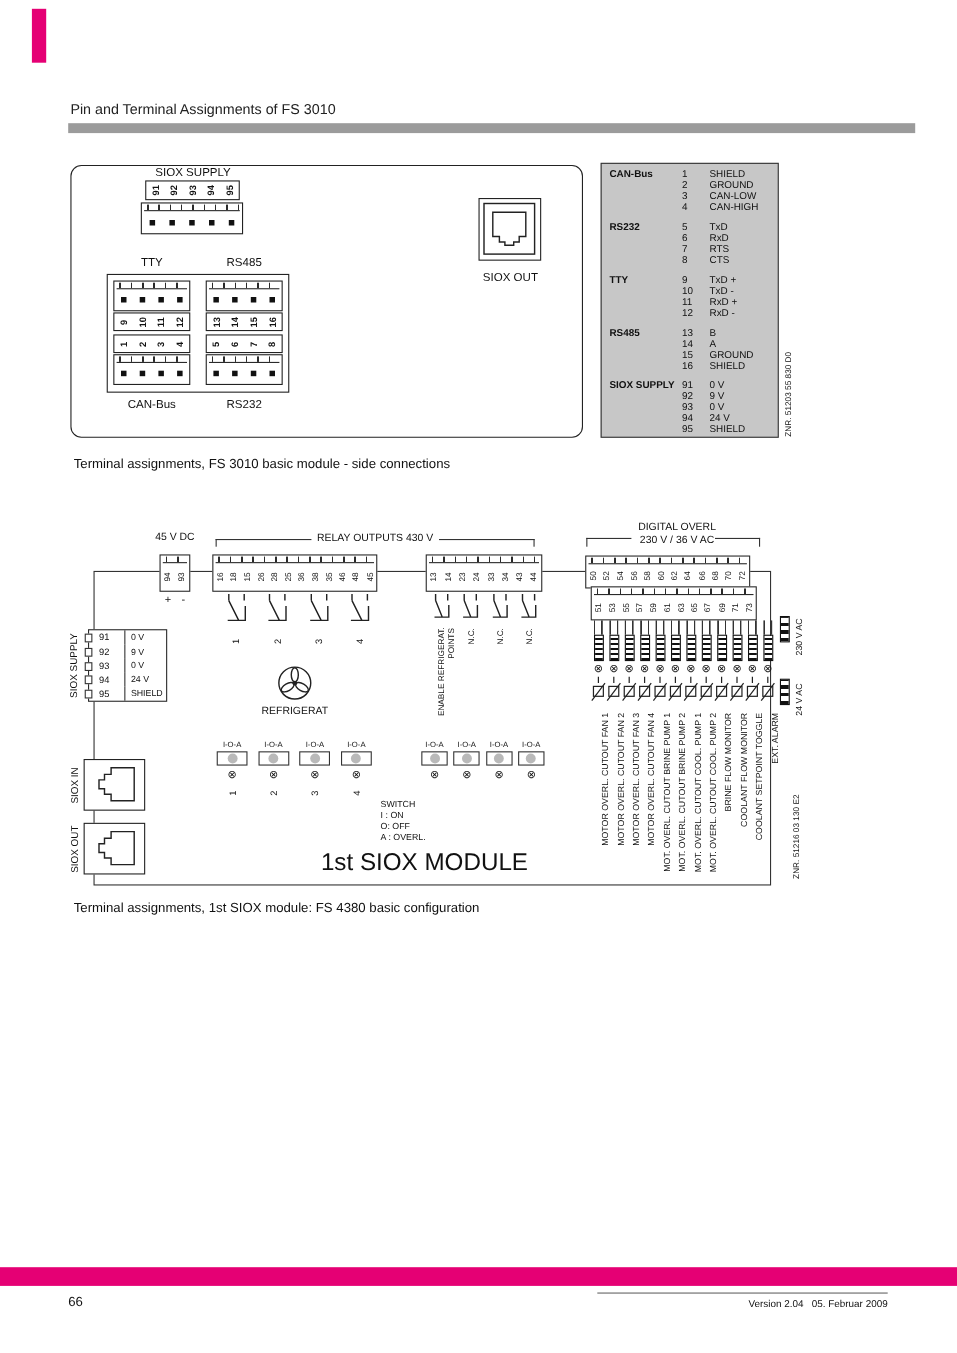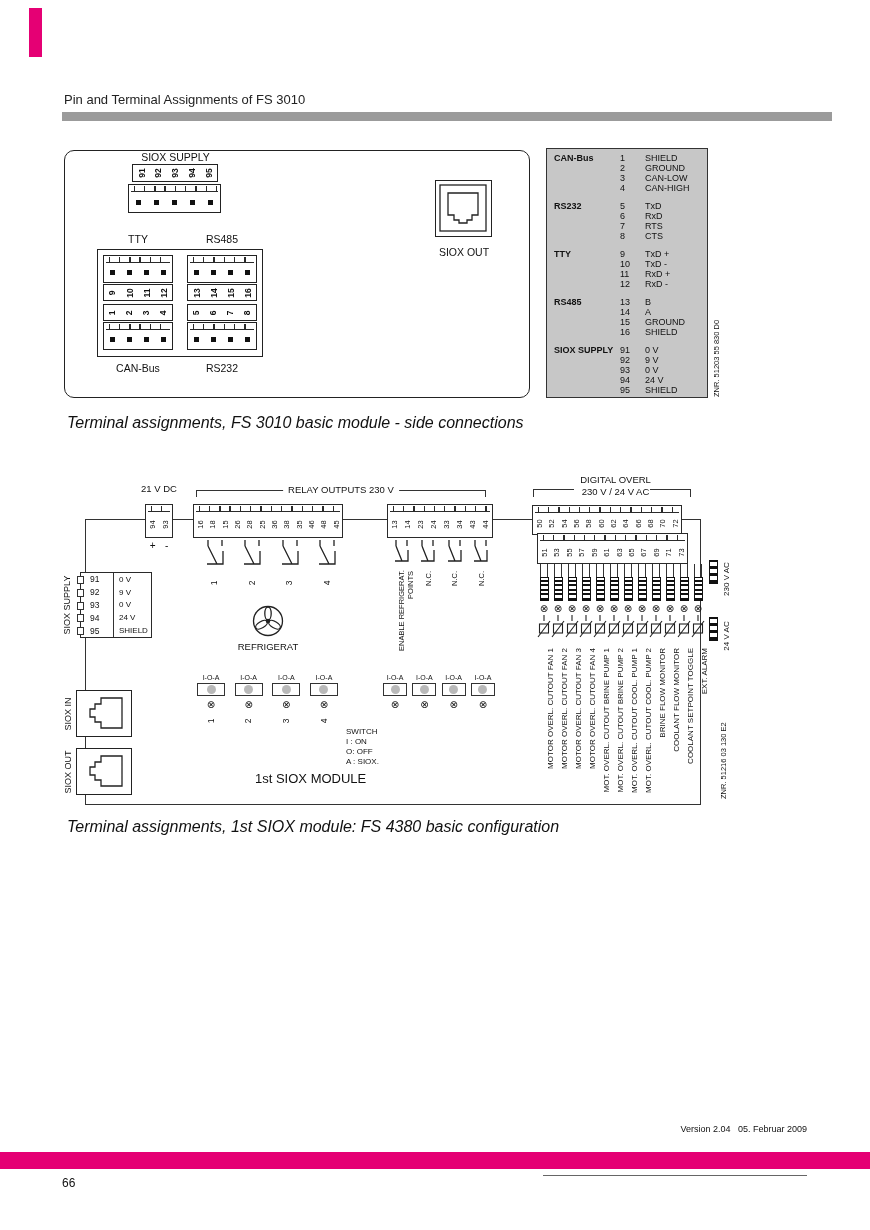--- a/index.html
+++ b/index.html
@@ -11,21 +11,21 @@
 
   
   .hdr-title{font-size:13px;color:#222;white-space:nowrap;}
   .hdr-bar{background:#9b9b9b;}
   .thumb-mark,.foot-band{background:#e50074;}
   .foot-rule{background:#666;}
   .foot-page{font-size:12px;}
   .foot-version{font-size:9px;text-align:right;}
 
   
-  .caption{font-size:16px;white-space:nowrap;font-style:italic;}
+  .caption{font-size:12px;white-space:nowrap;}
   .lbl{font-size:10.5px;white-space:nowrap;}
   .lbl-s{font-size:9.5px;white-space:nowrap;}
 
   
   .rot{position:absolute;transform:rotate(-90deg);transform-origin:0 0;white-space:nowrap;}
   .znr{font-size:7.5px;text-align:left;}
   .sidelbl{font-size:9px;text-align:center;}
 
   
   .conn{position:absolute;border:1.5px solid #222;background:#fff;box-sizing:border-box;
@@ -98,21 +98,21 @@
   .iunit{display:flex;flex-direction:column;align-items:center;}
   .ioalab{font-size:7px;white-space:nowrap;}
   .iobox{margin-top:2px;border:1.2px solid #333;background:#fff;display:grid;place-items:center;box-sizing:border-box;}
   .g1 .iobox{width:28px;height:13px;} .g2 .iobox{width:24px;height:13px;}
   .iodot{width:9px;height:9px;border-radius:50%;background:#b9b9b9;}
   .iox{margin-top:4px;font-size:10px;line-height:10px;}
   .ionum{margin-top:3px;height:15px;display:grid;place-items:center;}
   .ionum i{font-style:normal;transform:rotate(-90deg);font-size:8.5px;}
 
   .legend{position:absolute;font-size:8px;line-height:10px;white-space:nowrap;}
-  .module-title{position:absolute;font-size:13px;white-space:nowrap;text-align:left;}
+  .module-title{position:absolute;font-size:22px;white-space:nowrap;text-align:right;}
   .dcpm{position:absolute;display:flex;justify-content:space-around;font-size:10px;}
   .jack{position:absolute;border:1.5px solid #222;background:#fff;box-sizing:border-box;}
 </style>
 </head>
 <body>
 
 <div class="page">
 
   <div class="abs thumb-mark" style="left:29px;top:8px;width:13px;height:49px;"></div>
 
@@ -394,39 +394,39 @@
       <span class="tp">95</span>
       <span class="tl">SHIELD</span>
     </div>
     </div>
   <div class="rot znr" style="left:712px;top:397px;width:105px;">ZNR. 51203 55 830 D0</div>
 
   <div class="abs caption" style="left:67px;top:414px;">Terminal assignments, FS 3010 basic module - side connections</div>
 
   <div class="abs" style="left:85px;top:519px;width:616px;height:286px;border:1.2px solid #333;box-sizing:border-box;"></div>
 
-  <div class="abs lbl-s ctr" style="left:132px;top:483px;width:54px;">21 V DC</div>
+  <div class="abs lbl-s ctr" style="left:132px;top:483px;width:54px;">45 V DC</div>
   <div class="tblock" style="left:145px;top:504px;width:28px;height:34px;">
     <div class="cast"></div>
     <div class="nums">
         <span class="vslot">
           <i>94</i>
         </span>
         <span class="vslot">
           <i>93</i>
         </span>
       </div>
   </div>
   <div class="dcpm" style="left:145px;top:540px;width:28px;">
     <span>+</span>
     <span>-</span>
   </div>
 
   <div class="bracket" style="left:196px;top:490px;width:288px;">
-    <span class="brlabel">RELAY OUTPUTS 230 V</span>
+    <span class="brlabel">RELAY OUTPUTS 430 V</span>
   </div>
   <div class="tblock" style="left:193px;top:504px;width:150px;height:34px;">
     <div class="cast"></div>
     <div class="nums">
         <span class="vslot">
           <i>16</i>
         </span>
         <span class="vslot">
           <i>18</i>
         </span>
@@ -560,21 +560,21 @@
     </div>
       <div class="r2cell">
       <div class="r2lab">
         <div>N.C.</div>
         <div></div>
       </div>
     </div>
     </div>
 
   <div class="abs lbl-s ctr" style="left:543px;top:474px;width:145px;">DIGITAL OVERL</div>
-  <div class="abs lbl-s ctr" style="left:543px;top:486px;width:145px;">230 V / 24 V AC</div>
+  <div class="abs lbl-s ctr" style="left:543px;top:486px;width:145px;">230 V / 36 V AC</div>
   <div class="bseg l" style="left:533px;top:489px;width:40px;"></div>
   <div class="bseg r" style="left:650px;top:489px;width:40px;"></div>
 
   <div class="tblock" style="left:532px;top:505px;width:150px;height:30px;">
     <div class="cast"></div>
     <div class="nums">
         <span class="vslot">
           <i>50</i>
         </span>
         <span class="vslot">
@@ -924,26 +924,26 @@
         </span>
       <span class="iox">⊗</span>
     </div>
     </div>
 
   <div class="legend" style="left:346px;top:727px;">
 
   <div>SWITCH</div>
       <div>I : ON</div>
       <div>O: OFF</div>
-      <div>A : SIOX.</div>
+      <div>A : OVERL.</div>
     </div>
 
   <div class="module-title" style="left:255px;top:771px;width:225px;">1st SIOX MODULE</div>
   <div class="rot znr" style="left:719px;top:799px;width:85px;">ZNR. 51216 03 130 E2</div>
 
   <div class="abs caption" style="left:67px;top:818px;">Terminal assignments, 1st SIOX module: FS 4380 basic configuration</div>
 
   <div class="abs foot-band" style="left:0;top:1152px;width:870px;height:17px;"></div>
   <div class="abs foot-rule" style="left:543px;top:1175px;width:264px;height:1px;"></div>
   <div class="abs foot-page" style="left:62px;top:1176px;">66</div>
-  <div class="abs foot-version" style="left:560px;top:1124px;width:247px;">Version 2.04 &nbsp; 05. Februar 2009</div>
+  <div class="abs foot-version" style="left:560px;top:1180px;width:247px;">Version 2.04 &nbsp; 05. Februar 2009</div>
 
 </div>
 
 </body></html>

